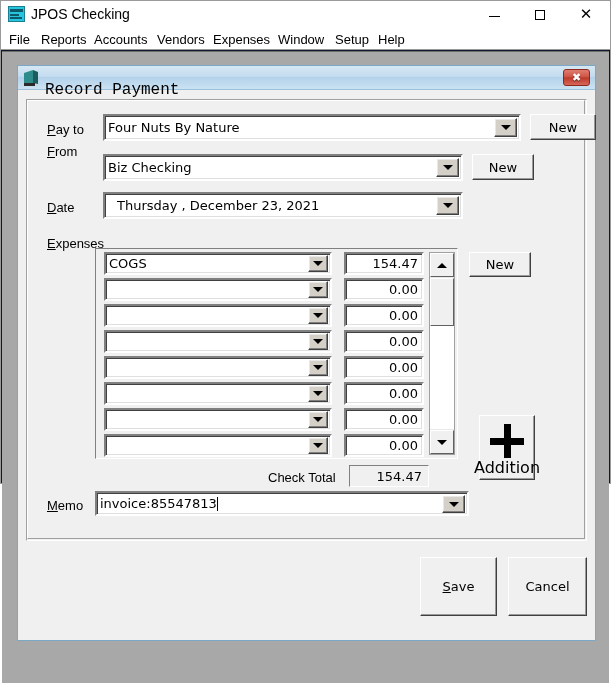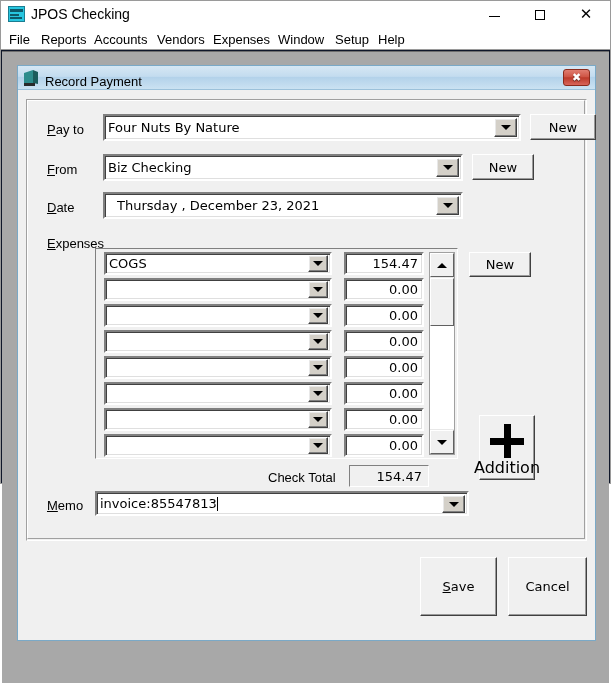--- a/index.html
+++ b/index.html
@@ -83,21 +83,21 @@
   #rp-titlebar{
     position:absolute;left:0;top:0;width:577px;height:24px;
     background:linear-gradient(to bottom,#d6e7f4 0%,#c3dcef 45%,#b3d2ea 50%,#cbe2f2 100%);
     border-bottom:1px solid #9cc1da;
     box-sizing:border-box;
   }
   #rp-icon{
     position:absolute;left:6px;top:4px;width:15px;height:16px;
   }
   #rp-title-text{
-    position:absolute;left:27px;top:7px;font-size:13px;color:#000;line-height:18px;
+    position:absolute;left:27px;top:15px;font-size:16px;color:#000;line-height:18px;font-family:Liberation Mono, monospace;
   }
   #rp-close{
     position:absolute;right:5px;top:3px;width:27px;height:17px;
     background:linear-gradient(to bottom,#e07d70 0%,#cf5545 45%,#bc3a2a 52%,#d8655a 100%);
     border:1px solid #8a2a1c;border-radius:3px;
     box-sizing:border-box;
     display:flex;align-items:center;justify-content:center;
     color:#fff;font-size:11px;font-weight:bold;font-family:"DejaVu Sans",sans-serif;
     text-shadow:0 1px 1px rgba(0,0,0,.55);
   }
@@ -277,21 +277,21 @@
         <div class="sunken" style="left:76px;top:14px;width:418px;height:27px">
           <div class="txt">Four Nuts By Nature</div>
         </div>
         <div class="drop-btn" style="left:467px;top:18px;width:23px;height:19px">
           <span class="arrow-down"></span>
         </div>
         <div class="push-btn" style="left:503px;top:14px;width:66px;height:26px">
           <span>New</span>
         </div>
 
-        <div class="field-label" style="left:20px;top:62px"><span class="acc">F</span><span>rom</span></div>
+        <div class="field-label" style="left:20px;top:44px"><span class="acc">F</span><span>rom</span></div>
 
         <div class="sunken" style="left:76px;top:54px;width:360px;height:27px">
           <div class="txt">Biz Checking</div>
         </div>
         <div class="drop-btn" style="left:409px;top:58px;width:23px;height:19px">
           <span class="arrow-down"></span>
         </div>
         <div class="push-btn" style="left:445px;top:54px;width:62px;height:26px">
           <span>New</span>
         </div>

